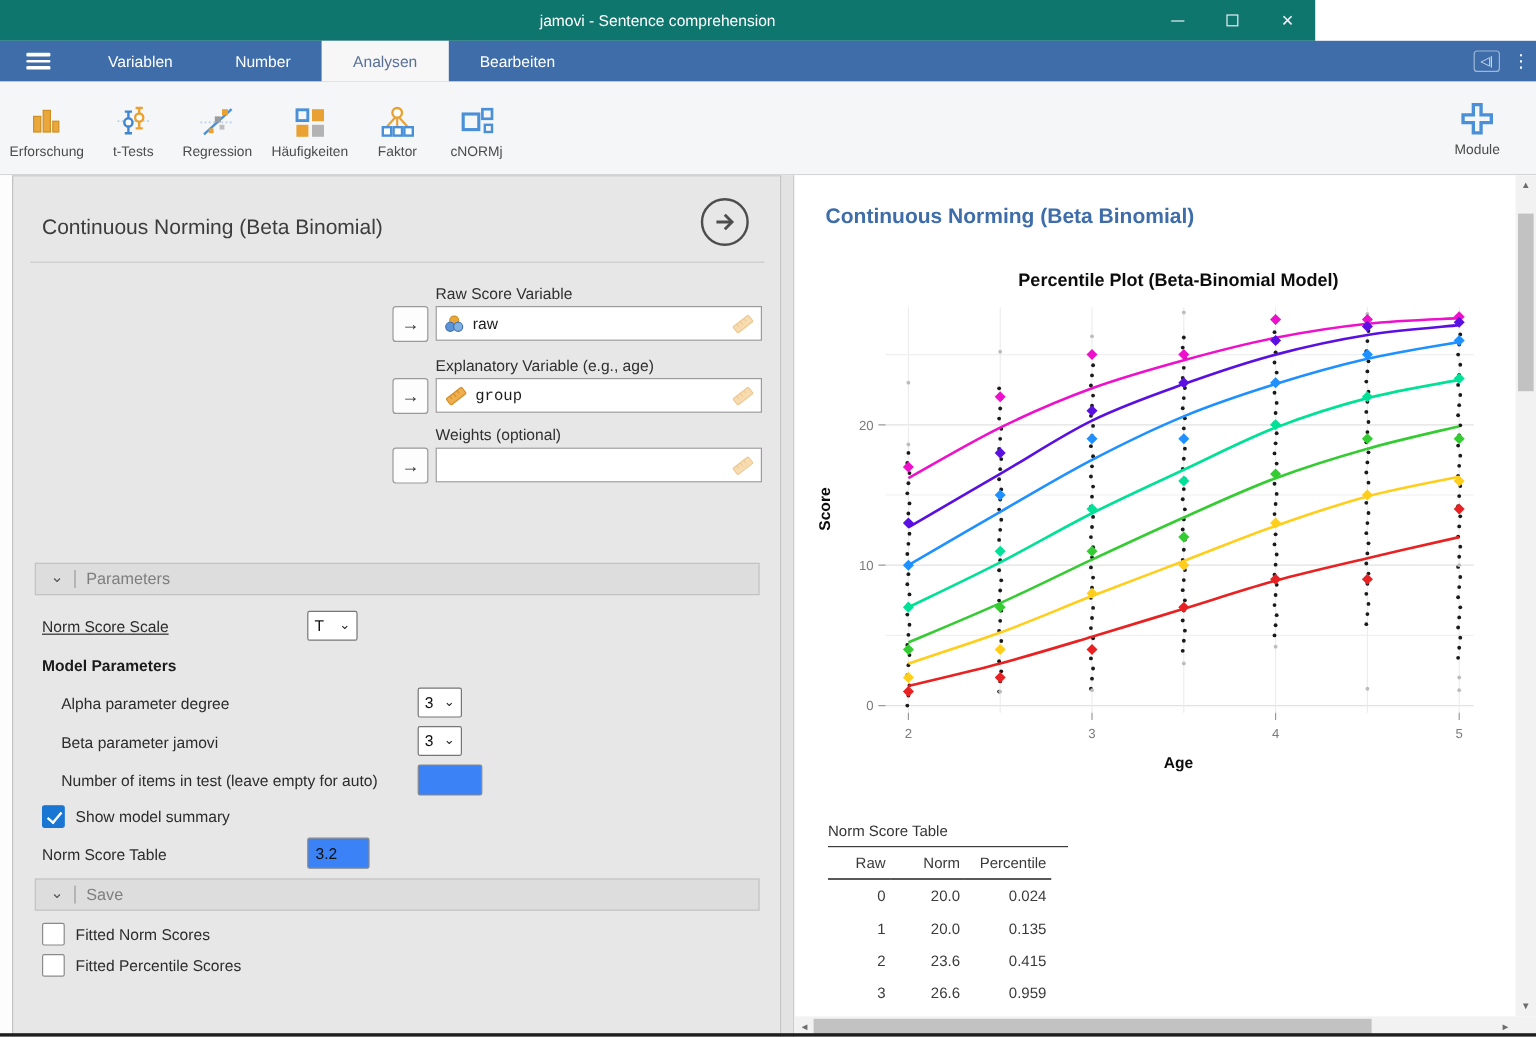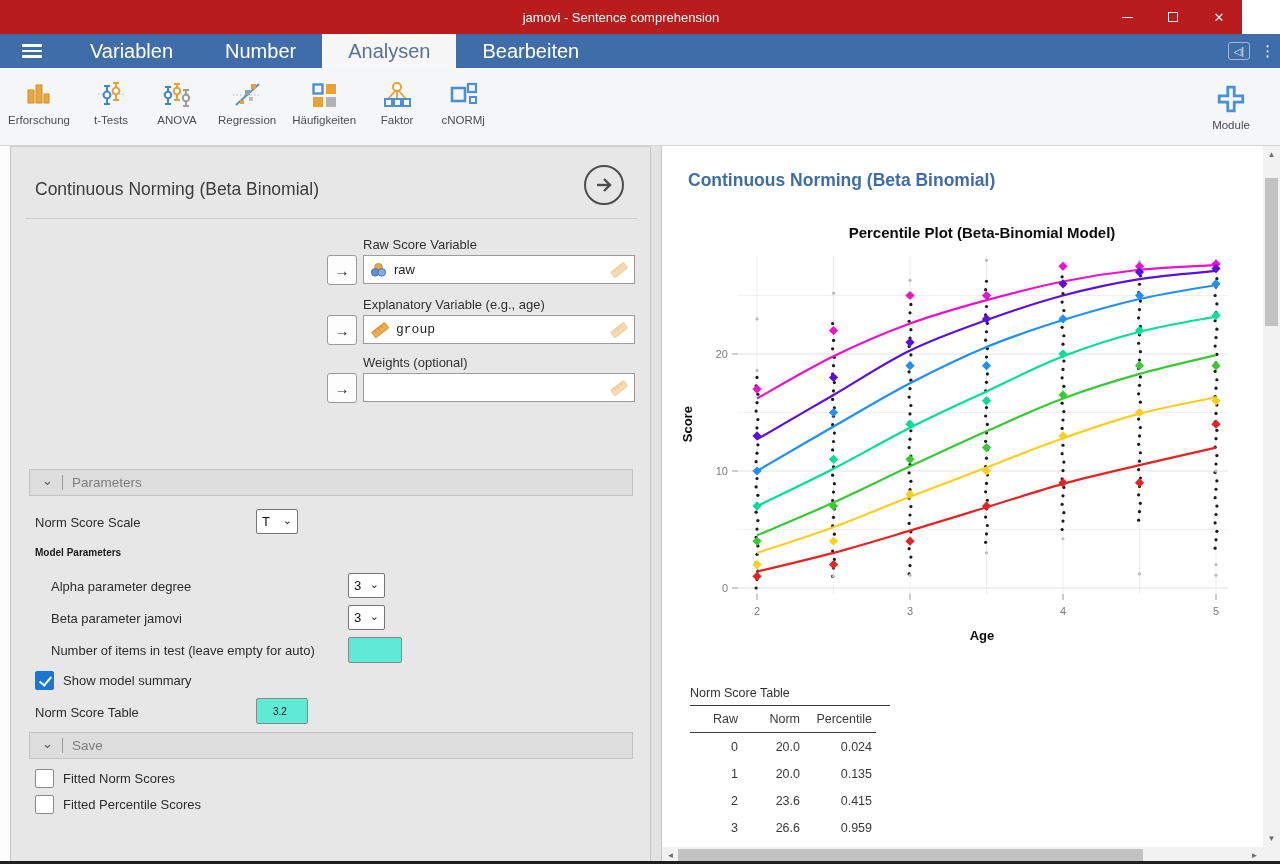--- a/index.html
+++ b/index.html
@@ -1,39 +1,39 @@
 <!DOCTYPE html>
 <html><head>
 <meta charset="utf-8">
 <style>
   * { box-sizing: border-box; margin: 0; padding: 0; }
   html,body { width:1280px; height:864px; overflow:hidden; }
   body { font-family:"Liberation Sans", sans-serif; background:#fff; position:relative; }
   #app { position:absolute; inset:0; width:1280px; height:864px; background:#fff; }
 
   
-  .titlebar { position:absolute; left:0; top:0; width:1242px; height:34px; background:#b91c1c; display:flex; align-items:center; }
+  .titlebar { position:absolute; left:0; top:0; width:1096px; height:34px; background:#0f766e; display:flex; align-items:center; }
   .titlebar .title { position:absolute; left:0; right:0; text-align:center; color:#fff; font-size:13px; }
   .win-controls { position:absolute; right:0; top:0; height:34px; display:flex; }
   .win-btn { width:46px; height:34px; display:flex; align-items:center; justify-content:center; color:#eaf0f8; font-size:13px; }
   .glyph-min { width:11px; height:1px; background:#e8eef7; display:block; }
   .glyph-max { width:10px; height:10px; border:1px solid #e8eef7; display:block; }
 
   
   .tabbar { position:absolute; left:0; top:34px; width:1280px; height:34px; background:#3e6da9; display:flex; align-items:stretch; }
   .hamburger { width:64px; display:flex; align-items:center; justify-content:center; flex-direction:column; gap:3px; }
   .hamburger i { display:block; width:20px; height:2.5px; background:#fff; border-radius:1px; }
-  .tab { padding:0 26px; display:flex; align-items:center; color:#fff; font-size:20px; cursor:default; }
+  .tab { padding:0 26px; display:flex; align-items:center; color:#fff; font-size:13px; cursor:default; }
   .tab.active { background:#f7f7f7; color:#5a7195; }
   .tabbar-right { position:absolute; right:6px; top:0; height:34px; display:flex; align-items:center; gap:10px; }
   .collapse-btn { width:22px; height:18px; border:1px solid #9db7d8; border-radius:3px; color:#e8eef7; font-size:10px; display:flex; align-items:center; justify-content:center; }
   .kebab { color:#fff; font-size:15px; letter-spacing:0; width:14px; text-align:center; }
 
   
-  .ribbon { position:absolute; left:0; top:68px; width:1280px; height:78px; background:#f5f6f7; border-bottom:1px solid #d5d5d5; display:flex; align-items:flex-start; }
+  .ribbon { position:absolute; left:0; top:68px; width:1280px; height:78px; background:#f5f6f7; border-bottom:1px solid #d5d5d5; display:flex; align-items:flex-end; }
   .ribbon-item { display:flex; flex-direction:column; align-items:center; justify-content:center; gap:5px; min-width:66px; padding:0 8px; height:70px; }
   .ribbon-item .rlabel { font-size:11.5px; color:#4c4c4c; white-space:nowrap; }
   .ribbon-module { position:absolute; right:16px; top:4px; }
 
   
   .leftedge { position:absolute; left:0; top:146px; width:10px; bottom:0; background:#fdfdfd; }
   .options { position:absolute; left:10px; top:146px; width:640px; height:718px; background:#e7e7e7; border-left:1px solid #c2c2c2; border-top:1px solid #cccccc; overflow:hidden; }
   .splitter { position:absolute; left:650px; top:146px; width:12px; height:718px; background:#e3e3e3; border-left:1px solid #c6c6c6; border-right:1px solid #c6c6c6; }
   .results { position:absolute; left:662px; top:146px; width:618px; height:718px; background:#ffffff; overflow:hidden; }
   .bottom-line { position:absolute; left:0; bottom:0; width:1280px; height:3px; background:#1f1f1f; }
@@ -53,26 +53,26 @@
   .field { position:absolute; width:272px; height:29px; background:#fff; border:1px solid #9b9b9b; display:flex; align-items:center; padding:0 6px; gap:7px; }
   .field .fvalue { font-size:13px; color:#1d1d1d; flex:1; }
   .field .ruler-end { margin-left:auto; }
 
   .section-bar { position:absolute; left:18px; width:604px; height:27px; background:#dddddd; border:1px solid #c3c3c3; display:flex; align-items:center; gap:9px; padding-left:12px; }
   .section-bar .chev { color:#555; font-size:13px; line-height:10px; transform:translateY(-2px); }
   .section-bar .vline { width:1px; height:15px; background:#9a9a9a; }
   .section-bar .sec-label { font-size:13.5px; color:#7e7e7e; }
 
   .plain-label { position:absolute; font-size:13px; color:#2c2c2c; }
-  .bold-label { position:absolute; font-size:10px; color:#1b1b1b; font-weight:bold; }
+  .bold-label { position:absolute; font-size:13px; color:#1b1b1b; font-weight:bold; }
 
   .dropdown { position:absolute; height:25px; background:#fff; border:1px solid #767676; border-radius:2px; display:flex; align-items:center; justify-content:space-between; padding:0 5px; font-size:13px; color:#111; }
   .dropdown .dchev { font-size:11px; color:#222; margin-left:6px; transform:translateY(-1px); }
 
-  .text-input { position:absolute; height:26px; background:#5eead4; border:1px solid #8a8a8a; border-radius:2px; font-size:10px; color:#111; padding:0 16px; font-family:"Liberation Sans",sans-serif; }
+  .text-input { position:absolute; height:26px; background:#3b82f6; border:1px solid #8a8a8a; border-radius:2px; font-size:13px; color:#111; padding:0 6px; font-family:"Liberation Sans",sans-serif; }
 
   .checkrow { position:absolute; display:flex; align-items:center; gap:9px; }
   .checkbox { width:19px; height:19px; border:1px solid #8a8a8a; border-radius:2px; background:#fff; position:relative; flex:0 0 auto; }
   .checkbox.checked { background:#1976d2; border-color:#1976d2; }
   .checkbox.checked::after { content:""; position:absolute; left:6px; top:2px; width:5px; height:10px; border:solid #fff; border-width:0 2.5px 2.5px 0; transform:rotate(40deg); }
   .checkrow .clabel { font-size:13px; color:#2c2c2c; }
 
   
   .res-heading { position:absolute; left:26px; top:24px; font-size:17.5px; font-weight:bold; color:#3e6da9; }
   #plot { position:absolute; left:12px; top:76px; }
@@ -160,38 +160,20 @@
         <line x1="7" y1="23" x2="13" y2="23" stroke="#3f86d2" stroke-width="2"></line>
         <circle cx="10" cy="14" r="3.4" fill="#fff" stroke="#3f86d2" stroke-width="2"></circle>
         <line x1="19" y1="2" x2="19" y2="19" stroke="#e8a132" stroke-width="2"></line>
         <line x1="16" y1="2" x2="22" y2="2" stroke="#e8a132" stroke-width="2"></line>
         <line x1="16" y1="19" x2="22" y2="19" stroke="#e8a132" stroke-width="2"></line>
         <circle cx="19" cy="10" r="3.4" fill="#fff" stroke="#e8a132" stroke-width="2"></circle>
       </svg>
       <span class="rlabel">t-Tests</span>
     </div>
 
-    <div class="ribbon-item">
-      <svg width="32" height="28" viewBox="0 0 30 28">
-        <line x1="1" y1="13" x2="29" y2="13" stroke="#bcd0e8" stroke-width="1.5" stroke-dasharray="1.5 2"></line>
-        <line x1="6" y1="6" x2="6" y2="23" stroke="#3f86d2" stroke-width="2"></line>
-        <line x1="3" y1="6" x2="9" y2="6" stroke="#3f86d2" stroke-width="2"></line>
-        <line x1="3" y1="23" x2="9" y2="23" stroke="#3f86d2" stroke-width="2"></line>
-        <circle cx="6" cy="14" r="3.2" fill="#fff" stroke="#3f86d2" stroke-width="2"></circle>
-        <line x1="15" y1="3" x2="15" y2="19" stroke="#e8a132" stroke-width="2"></line>
-        <line x1="12" y1="3" x2="18" y2="3" stroke="#e8a132" stroke-width="2"></line>
-        <line x1="12" y1="19" x2="18" y2="19" stroke="#e8a132" stroke-width="2"></line>
-        <circle cx="15" cy="10" r="3.2" fill="#fff" stroke="#e8a132" stroke-width="2"></circle>
-        <line x1="24" y1="9" x2="24" y2="25" stroke="#9b9b9b" stroke-width="2"></line>
-        <line x1="21" y1="9" x2="27" y2="9" stroke="#9b9b9b" stroke-width="2"></line>
-        <line x1="21" y1="25" x2="27" y2="25" stroke="#9b9b9b" stroke-width="2"></line>
-        <circle cx="24" cy="17" r="3.2" fill="#fff" stroke="#9b9b9b" stroke-width="2"></circle>
-      </svg>
-      <span class="rlabel">ANOVA</span>
-    </div>
 
     <div class="ribbon-item">
       <svg width="32" height="28" viewBox="0 0 30 28">
         <line x1="1" y1="14" x2="29" y2="14" stroke="#bcd0e8" stroke-width="1.5" stroke-dasharray="1.5 2"></line>
         <line x1="4" y1="24" x2="27" y2="3" stroke="#4a90d9" stroke-width="2"></line>
         <rect x="19" y="3" width="5" height="5" fill="#e8a132"></rect>
         <rect x="13" y="9" width="5" height="5" fill="#9b9b9b"></rect>
         <rect x="8" y="19" width="4" height="4" fill="#e8a132"></rect>
         <rect x="17" y="16" width="4" height="4" fill="#bdbdbd"></rect>
       </svg>
@@ -312,21 +294,21 @@
         </g>
       </svg>
     </div>
 
     <div class="section-bar" style="top:322px;">
       <span class="chev">⌄</span>
       <span class="vline"></span>
       <span class="sec-label">Parameters</span>
     </div>
 
-    <div class="plain-label" style="left:24px; top:368px;">Norm Score Scale</div>
+    <div class="plain-label" style="left:24px; top:368px;text-decoration:underline;">Norm Score Scale</div>
     <div class="dropdown" style="left:245px; top:362px; width:42px;">
       <span>T</span>
       <span class="dchev">⌄</span>
     </div>
 
     <div class="bold-label" style="left:24px; top:400px;">Model Parameters</div>
 
     <div class="plain-label" style="left:40px; top:432px;">Alpha parameter degree</div>
     <div class="dropdown" style="left:337px; top:426px; width:37px;">
       <span>3</span>

